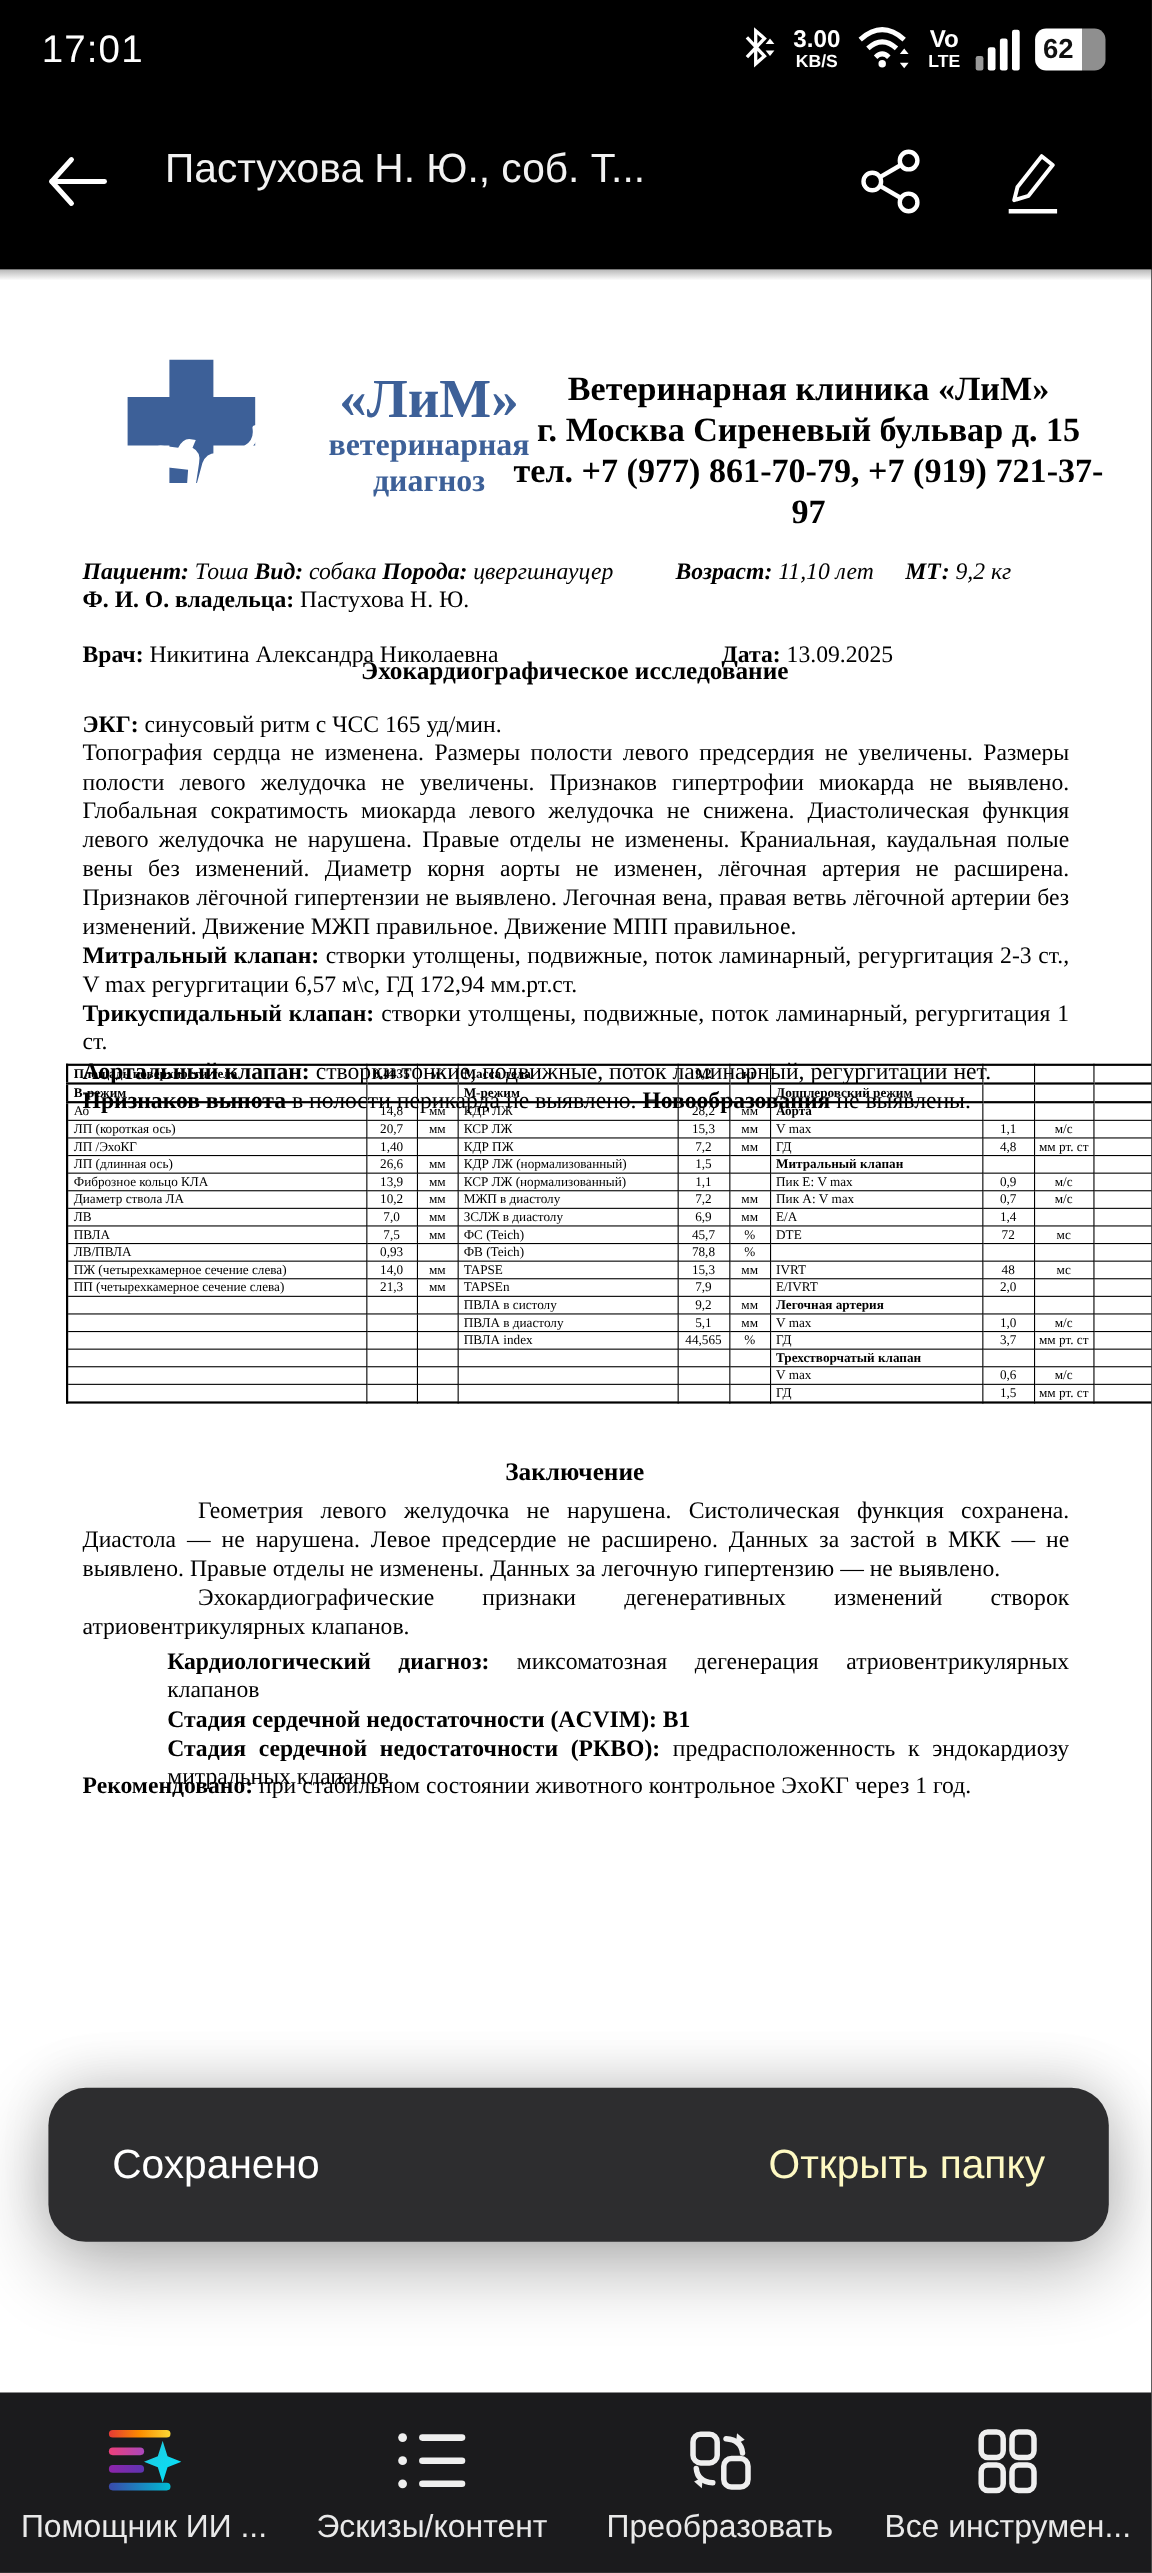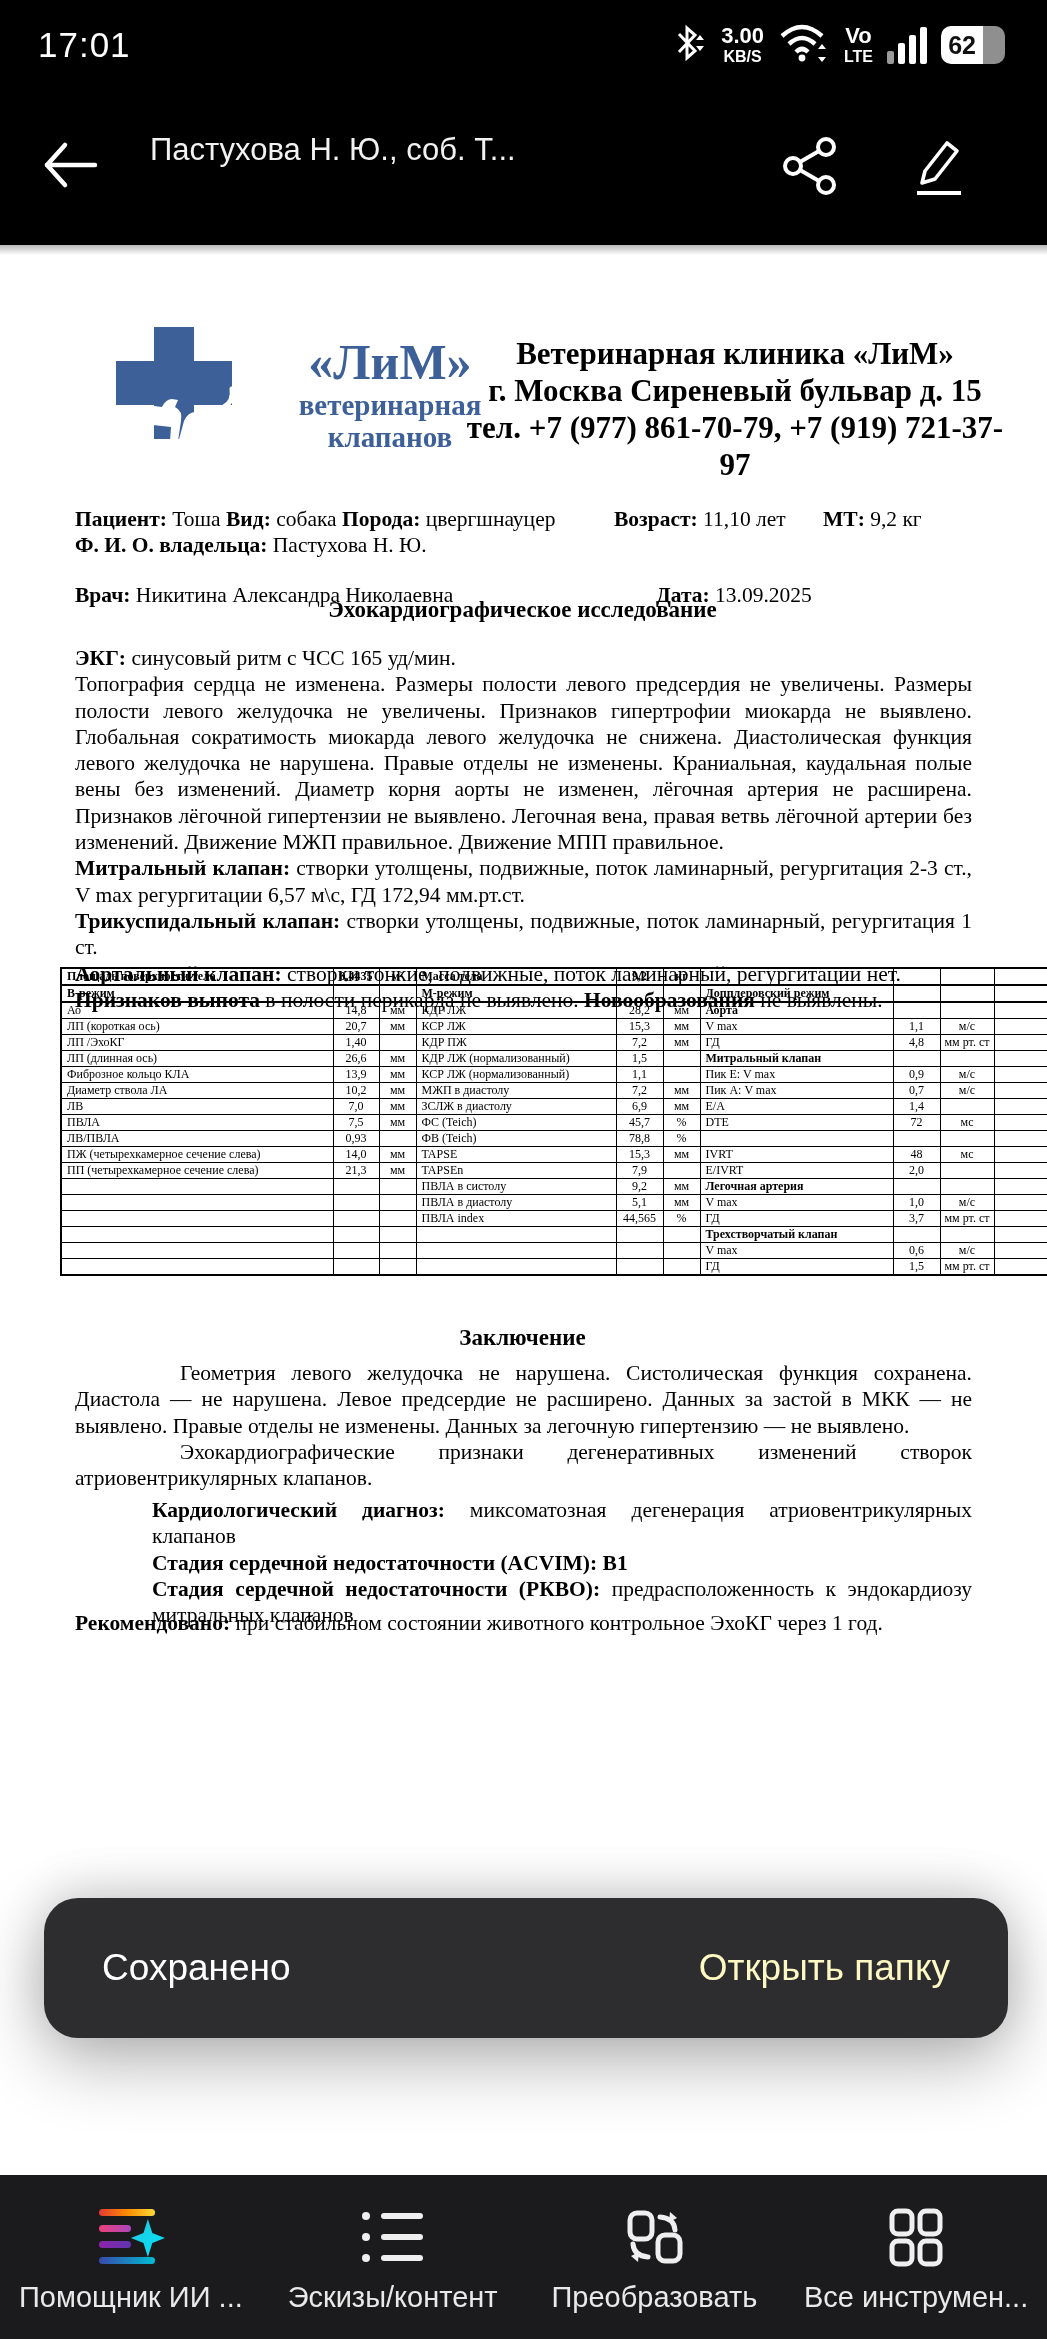--- a/index.html
+++ b/index.html
@@ -17,21 +17,21 @@
   .sigbars{display:flex;align-items:flex-end;gap:4px;height:38px;}
   .sigbars i{display:block;width:7px;border-radius:2px;background:#fff;}
   .battery{position:relative;width:64px;height:38px;border-radius:10px;overflow:hidden;
            background:linear-gradient(90deg,#fff 0 66%,#8f8f8f 66% 100%);
            display:flex;align-items:center;}
   .battery span{width:66%;text-align:center;font-size:25px;font-weight:bold;color:#111;}
 
   
   .app-bar{position:absolute;left:0;top:90px;width:1047px;height:155px;background:#000;}
   .back-btn{position:absolute;left:30px;top:32px;width:80px;height:90px;display:flex;align-items:center;justify-content:center;}
-  .app-title{position:absolute;left:150px;top:42px;width:600px;font-size:31px;color:#f2f2f2;white-space:nowrap;overflow:hidden;}
+  .app-title{position:absolute;left:150px;top:42px;width:600px;font-size:37px;color:#f2f2f2;white-space:nowrap;overflow:hidden;}
   .icon-btn{position:absolute;top:30px;width:80px;height:95px;display:flex;align-items:center;justify-content:center;}
   .share-pos{left:770px;} .edit-pos{left:898px;}
 
   
   .page{position:absolute;left:0;top:245px;width:1047px;height:2252px;background:#fff;overflow:hidden;
         font-family:"Liberation Serif","DejaVu Serif",serif;color:#000;}
   .page::before{content:"";position:absolute;left:0;top:0;width:100%;height:10px;
         background:linear-gradient(to bottom,rgba(0,0,0,.28),transparent);}
   .abs{position:absolute;}
 
@@ -187,30 +187,30 @@
           <path d="M18 118 l4 -26 q2 -10 12 -10 l16 2 q4 -8 10 -8 l6 1 -3 7 q8 4 6 14 l-3 20 h-8 l1 -14 -18 -2 -4 16 Z" fill="#fff"></path>
 
           <path d="M66 120 l6 -22 q4 -10 14 -9 l14 2 q2 -7 7 -7 l5 1 -2 6 q7 4 5 12 l-4 17 h-8 l2 -12 -14 -2 -5 14 Z" fill="#fff"></path>
           <path d="M112 84 q10 -6 8 -18" fill="none" stroke="#fff" stroke-width="5" stroke-linecap="round"></path>
         </svg>
       </span>
     </div>
     <div class="logo-text">
       <div class="logo-lim">«ЛиМ»</div>
       <div class="logo-sub">ветеринарная</div>
-      <div class="logo-sub">клапанов</div>
+      <div class="logo-sub">диагноз</div>
     </div>
 
     <div class="clinic-block">
       <div>Ветеринарная клиника «ЛиМ»</div>
       <div>г. Москва Сиреневый бульвар д. 15</div>
       <div>тел. +7 (977) 861-70-79, +7 (919) 721-37-97</div>
     </div>
 
-    <div class="pat posrel" style="top:262px;">
+    <div class="pat posrel" style="top:262px;font-style:italic;">
       <span><span class="b">Пациент:</span><span> Тоша  </span><span class="b">Вид:</span><span> собака   </span><span class="b">Порода:</span><span>  цвергшнауцер</span></span>
       <span class="pos-age"><span class="b">Возраст:</span><span> 11,10 лет</span></span>
       <span class="pos-mt"><span class="b">МТ:</span><span> 9,2 кг</span></span>
     </div>
     <div class="pat" style="top:288px;"><span class="b">Ф. И. О. владельца:</span><span>  Пастухова Н. Ю.</span></div>
     <div class="pat posrel" style="top:313px;">
       <span><span class="b">Врач:</span><span>  Никитина Александра Николаевна</span></span>
       <span class="pos-date"><span class="b">Дата:</span><span> 13.09.2025</span></span>
     </div>
 

